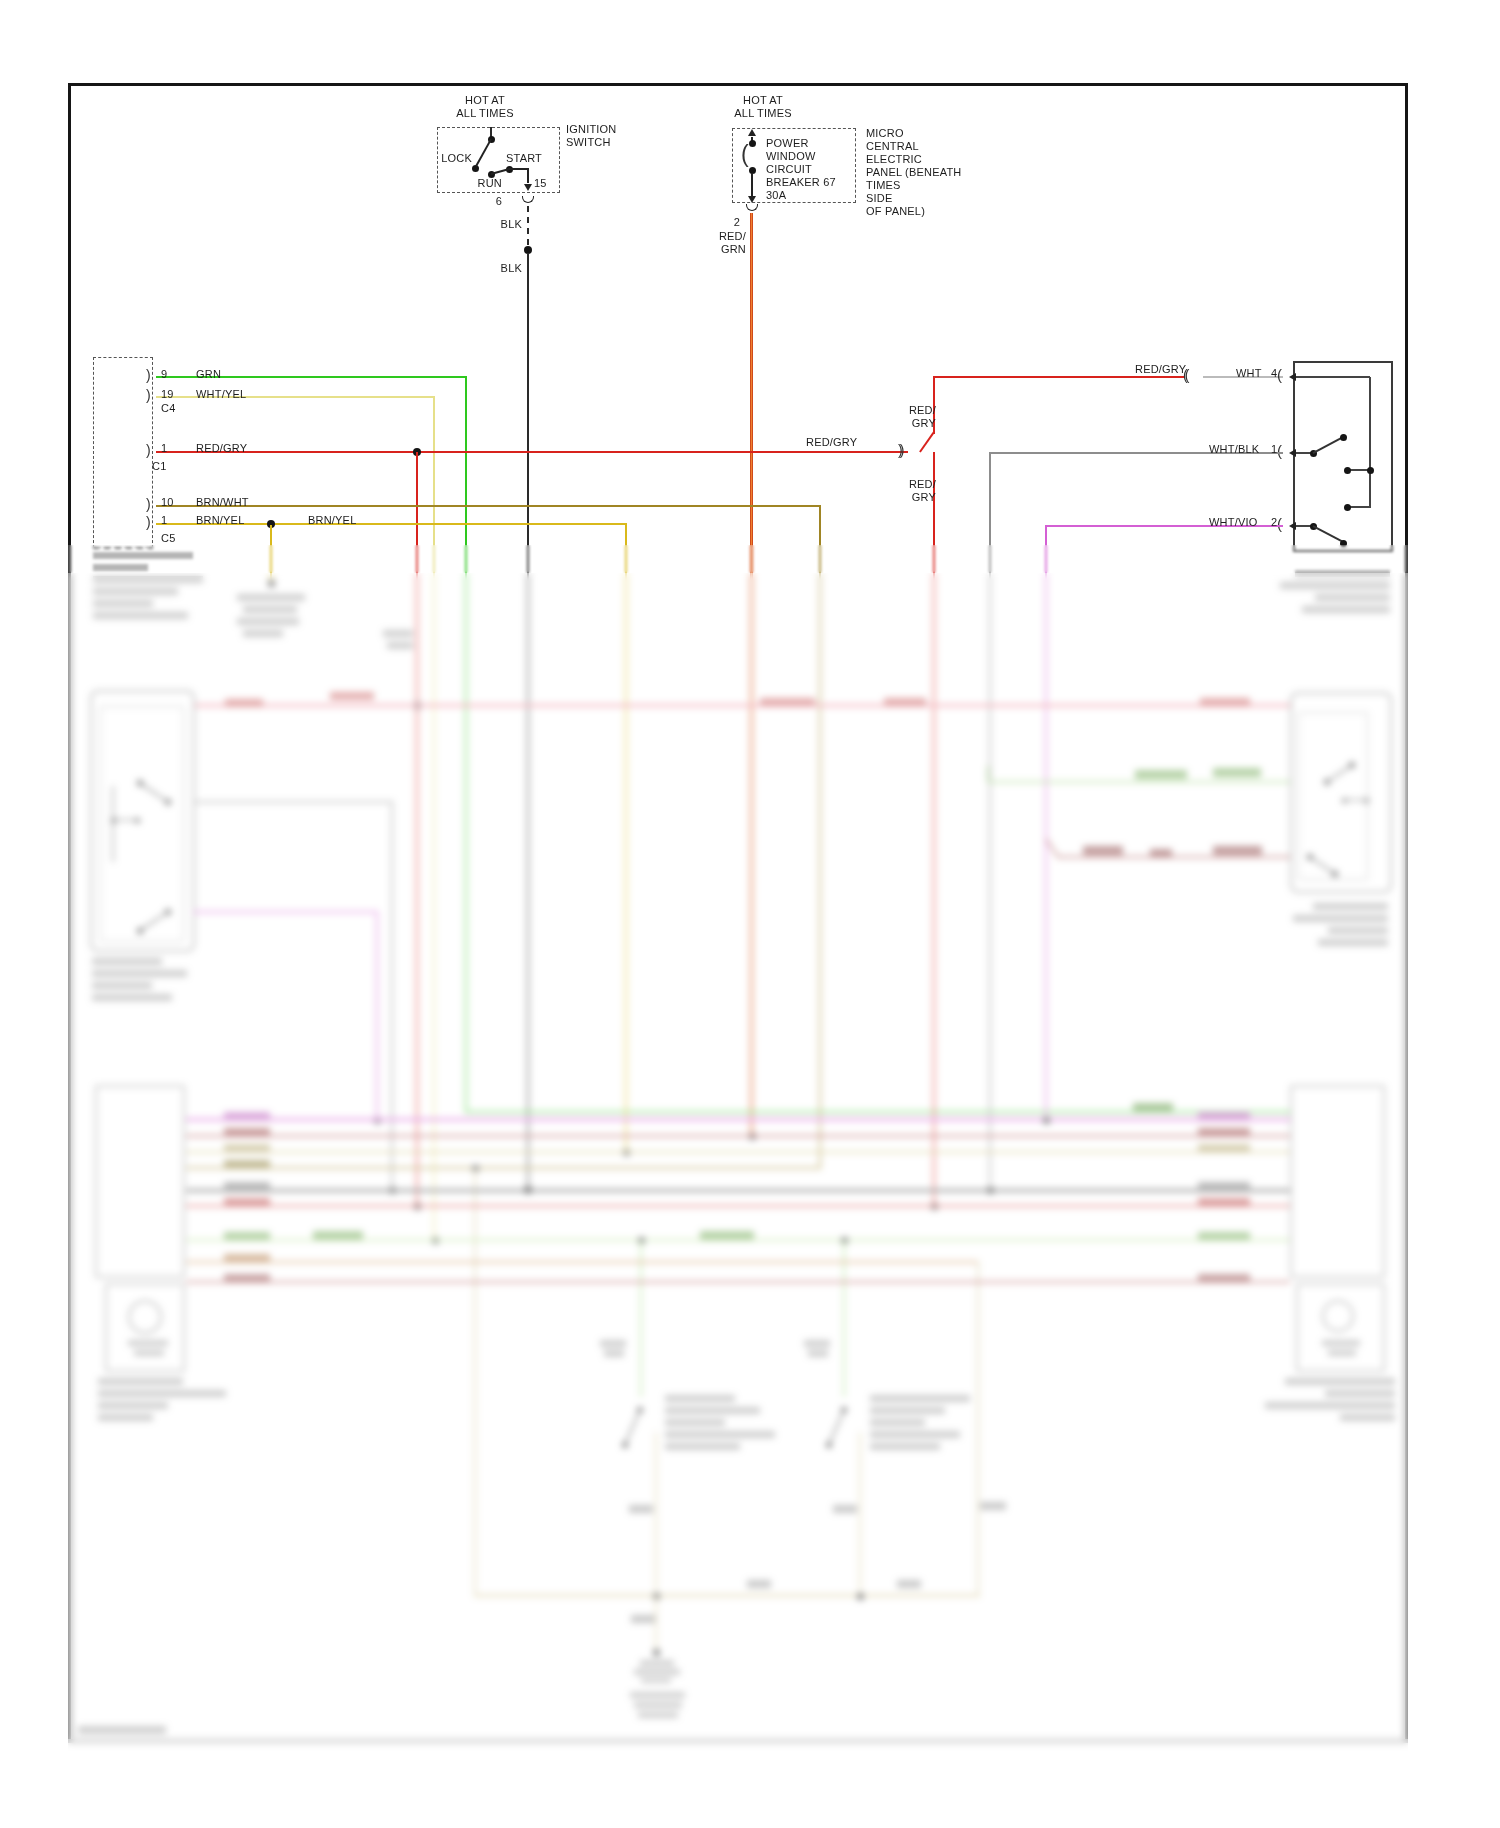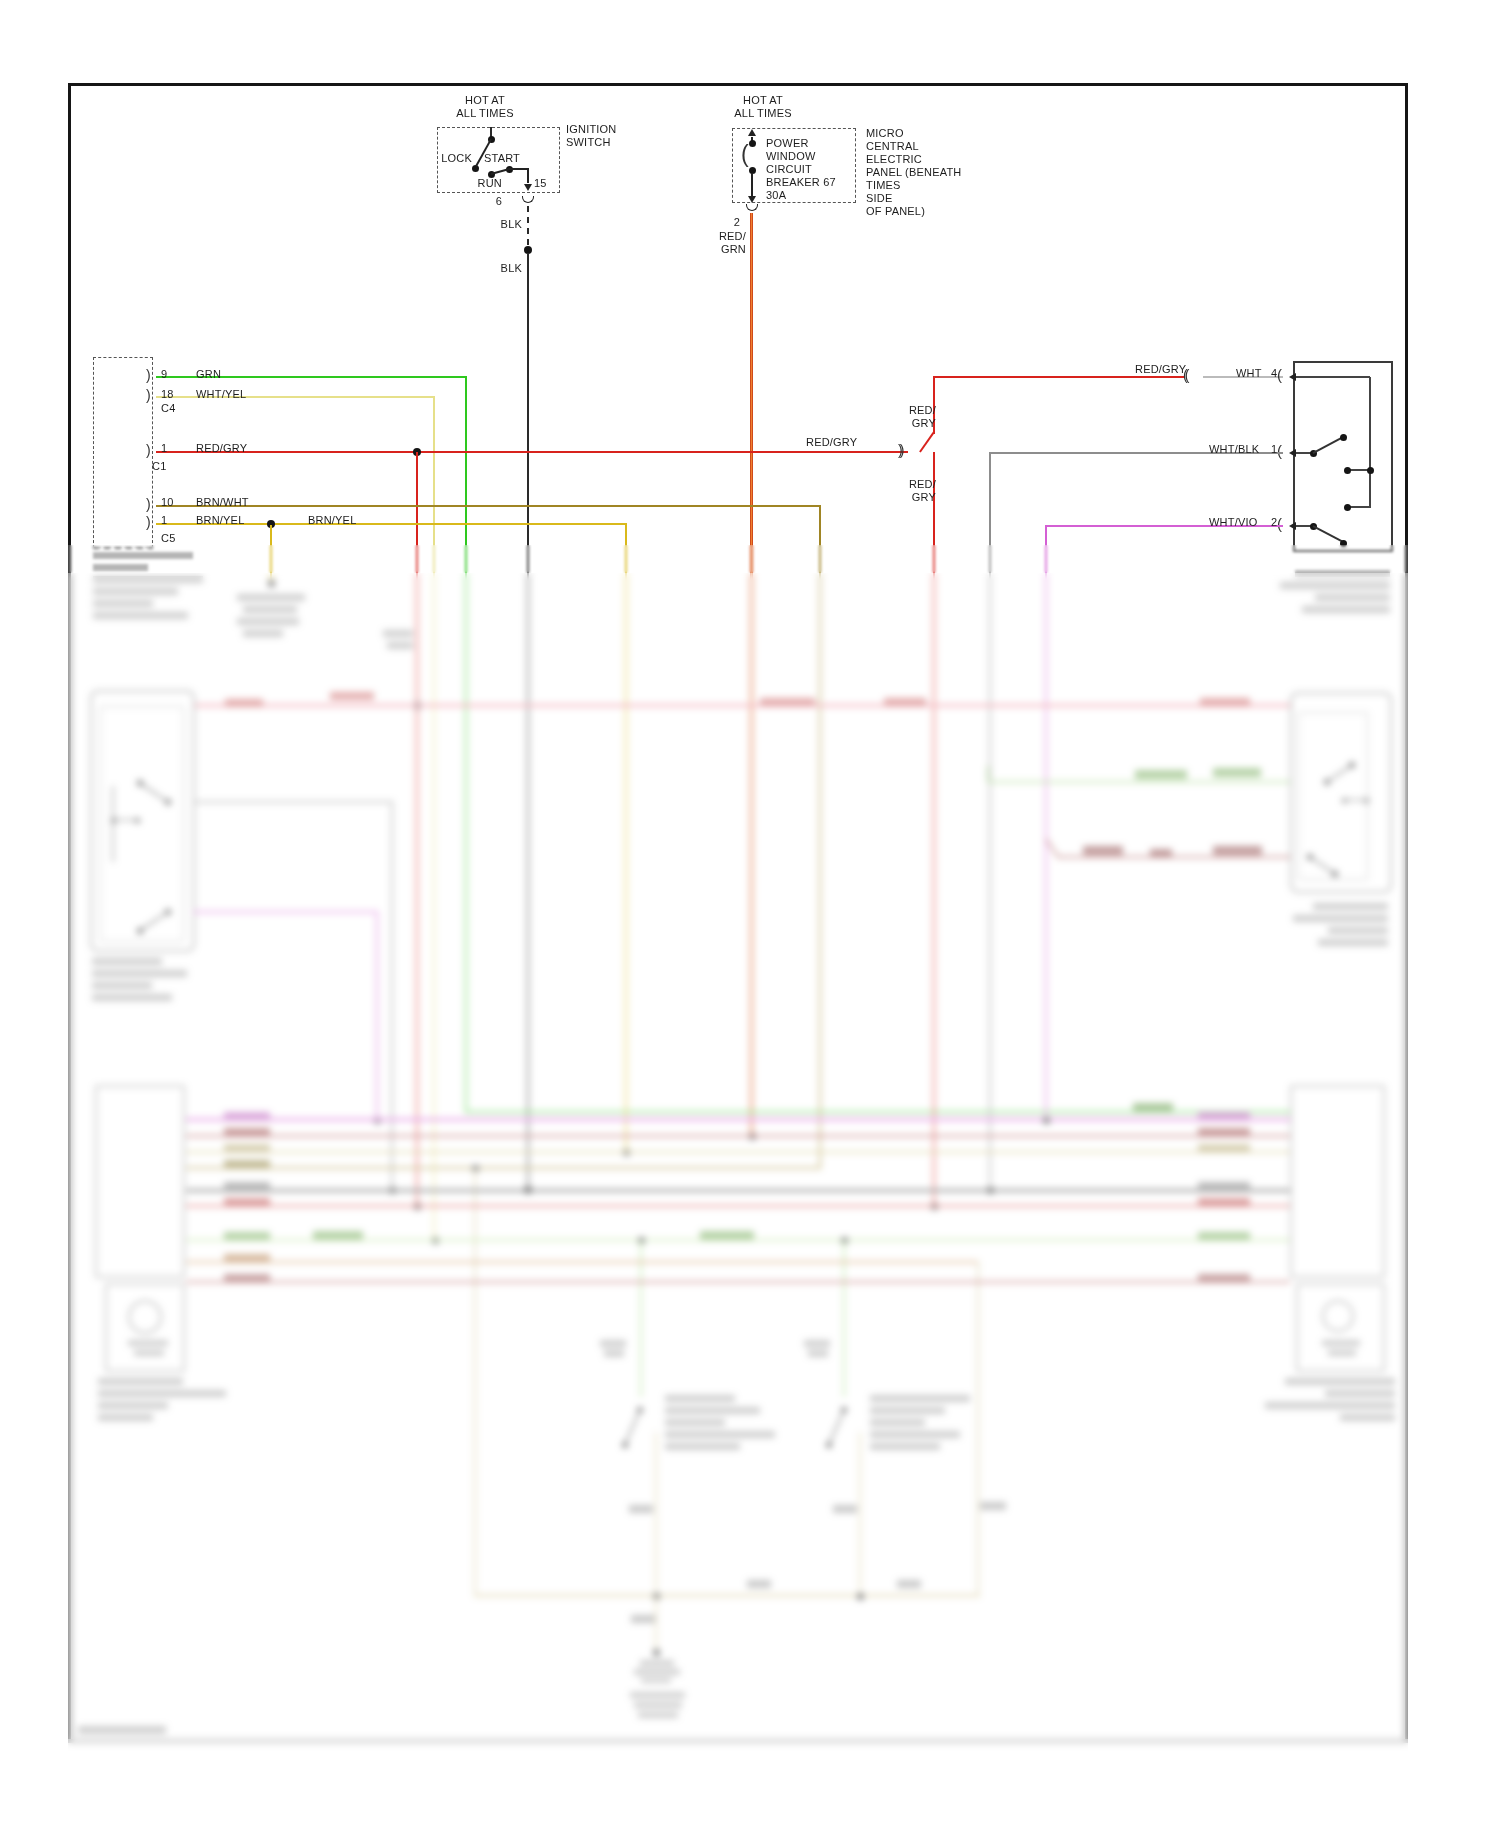--- a/index.html
+++ b/index.html
@@ -274,21 +274,21 @@
       <div class="abs" style="left: 638px; top: 1712px; width: 40px; height: 6px; background: rgb(143, 143, 143); opacity: 0.8;"></div>
       <div class="abs" style="left: 78px; top: 1726px; width: 88px; height: 8px; background: rgb(143, 143, 143); opacity: 0.8;"></div>
       <div class="abs" style="left: 93px; top: 547px; width: 60px; height: 1.5px; background: repeating-linear-gradient(90deg, rgb(85, 85, 85) 0px, rgb(85, 85, 85) 6px, transparent 6px, transparent 11px);"></div>
     </div>
 
   <span class="t tc" style="left:447px;top:94px;width:76px;">HOT AT</span>
   <span class="t tc" style="left:447px;top:107px;width:76px;">ALL TIMES</span>
   <span class="t" style="left:566px;top:123px;">IGNITION</span>
   <span class="t" style="left:566px;top:136px;">SWITCH</span>
   <span class="t tr" style="left:436px;top:152px;width:36px;">LOCK</span>
-  <span class="t" style="left:484px;top:152px;">START</span>
+  <span class="t" style="left:506px;top:152px;">START</span>
   <span class="t tr" style="left:474px;top:177px;width:28px;">RUN</span>
   <span class="t" style="left:534px;top:177px;">15</span>
   <span class="t tr" style="left:488px;top:195px;width:14px;">6</span>
   <span class="t tr" style="left:494px;top:218px;width:28px;">BLK</span>
   <span class="t tr" style="left:494px;top:262px;width:28px;">BLK</span>
 
   <span class="t tc" style="left:725px;top:94px;width:76px;">HOT AT</span>
   <span class="t tc" style="left:725px;top:107px;width:76px;">ALL TIMES</span>
   <span class="t" style="left:766px;top:137px;text-align:center;">POWER</span>
   <span class="t" style="left:766px;top:150px;">WINDOW</span>
@@ -301,21 +301,21 @@
   <span class="t" style="left:866px;top:166px;">PANEL (BENEATH</span>
   <span class="t" style="left:866px;top:179px;">TIMES</span>
   <span class="t" style="left:866px;top:192px;">SIDE</span>
   <span class="t" style="left:866px;top:205px;">OF PANEL)</span>
   <span class="t tr" style="left:726px;top:216px;width:14px;">2</span>
   <span class="t tr" style="left:704px;top:230px;width:42px;">RED/</span>
   <span class="t tr" style="left:704px;top:243px;width:42px;">GRN</span>
 
   <span class="t" style="left:161px;top:368px;">9</span>
   <span class="t" style="left:196px;top:368px;">GRN</span>
-  <span class="t" style="left:161px;top:388px;">18</span>
+  <span class="t" style="left:161px;top:388px;">19</span>
   <span class="t" style="left:196px;top:388px;">WHT/YEL</span>
   <span class="t" style="left:161px;top:402px;">C4</span>
   <span class="t" style="left:161px;top:442px;">1</span>
   <span class="t" style="left:196px;top:442px;">RED/GRY</span>
   <span class="t" style="left:152px;top:460px;">C1</span>
   <span class="t" style="left:161px;top:496px;">10</span>
   <span class="t" style="left:196px;top:496px;">BRN/WHT</span>
   <span class="t" style="left:161px;top:514px;">1</span>
   <span class="t" style="left:196px;top:514px;">BRN/YEL</span>
   <span class="t" style="left:161px;top:532px;">C5</span>

